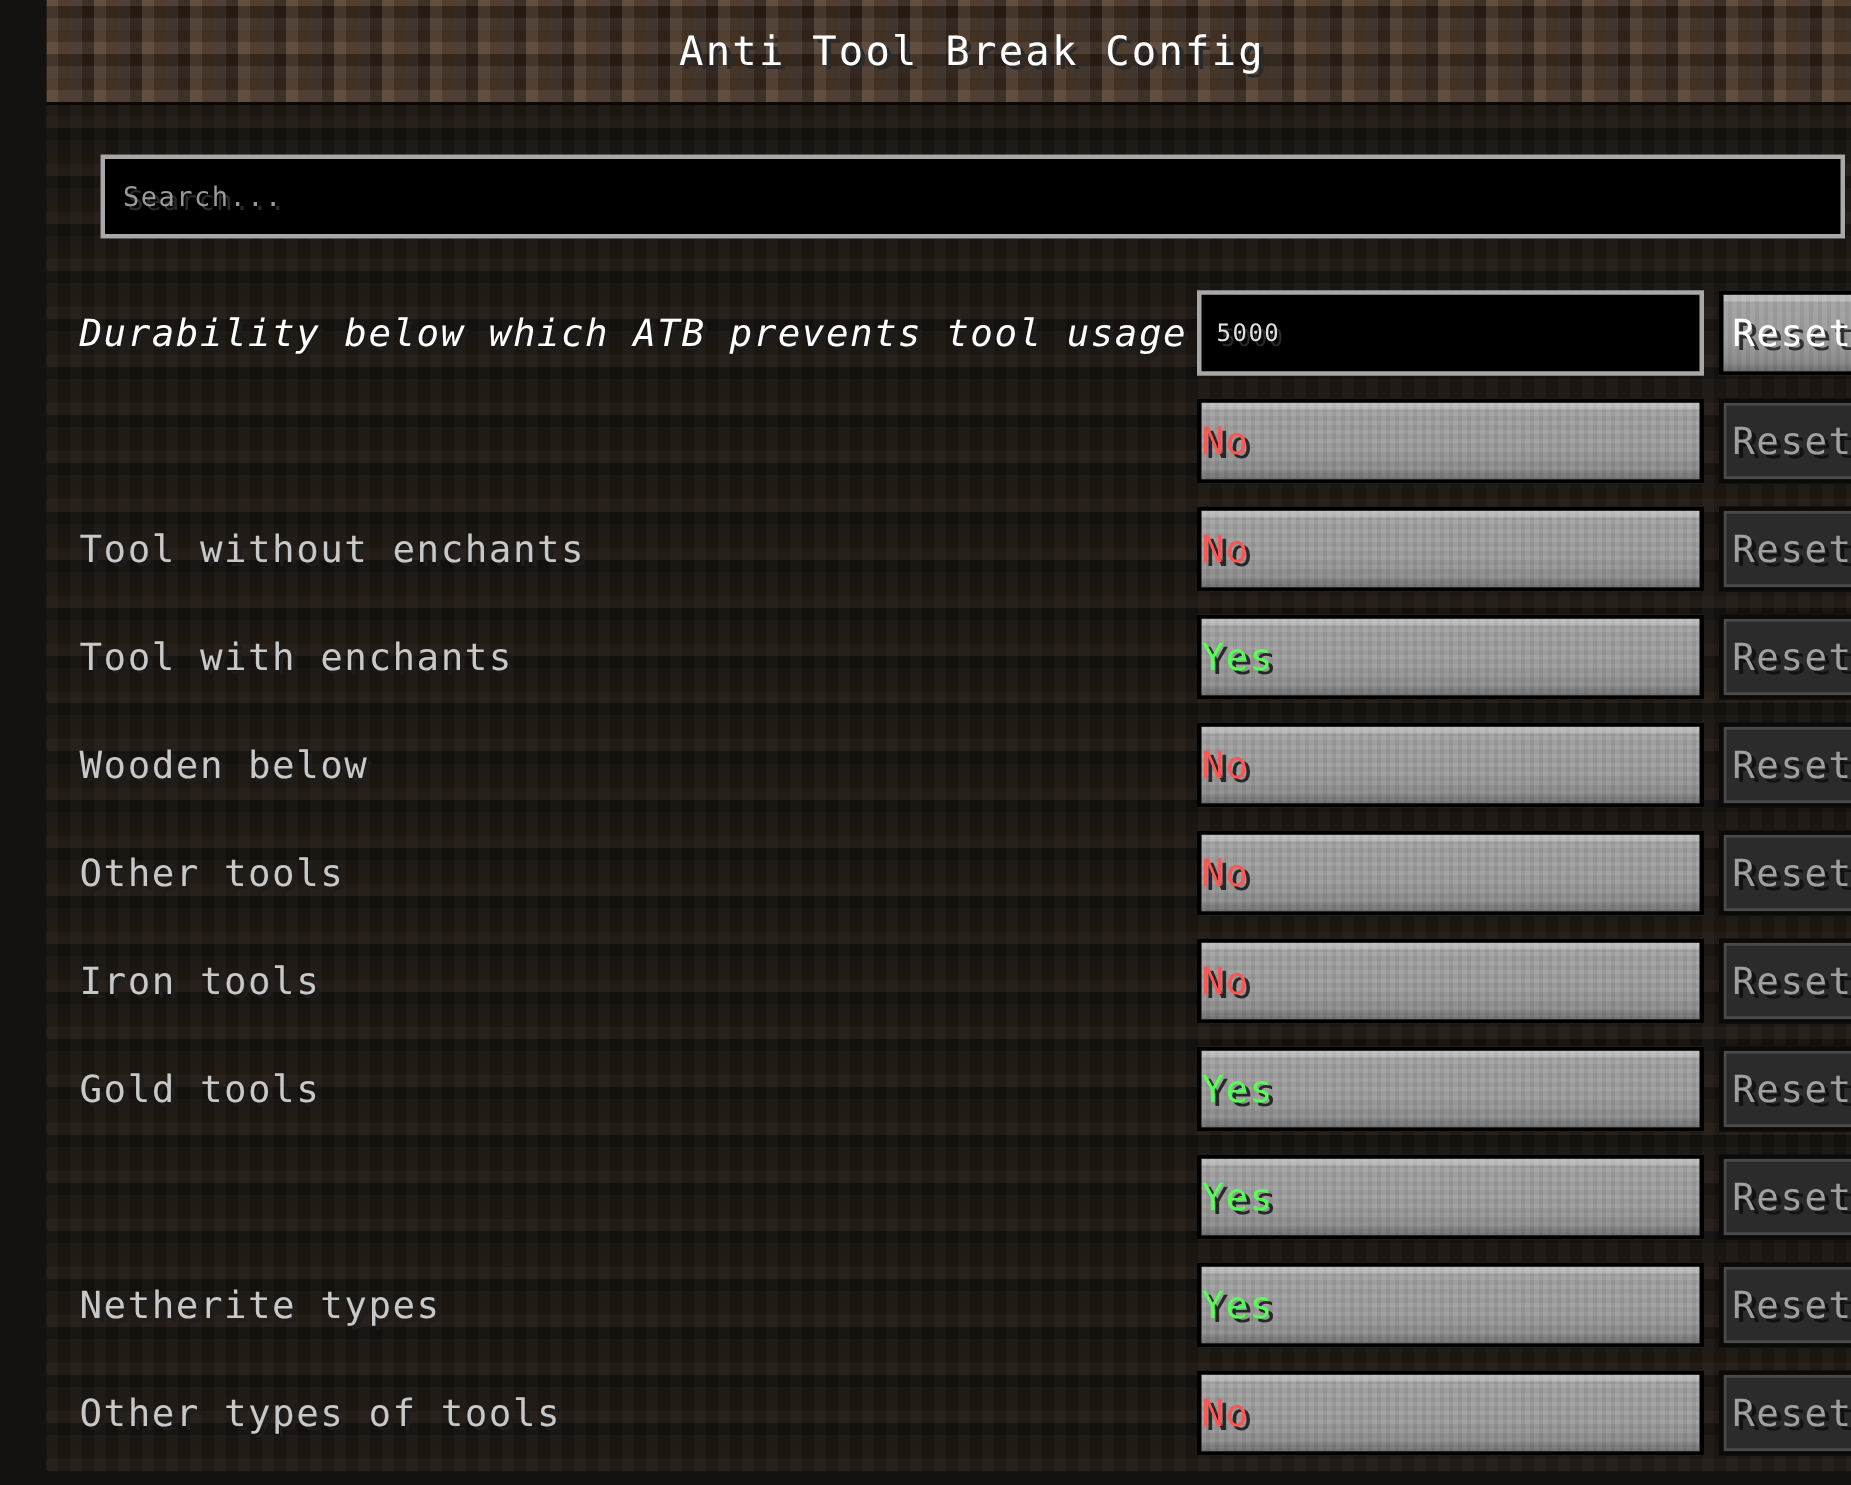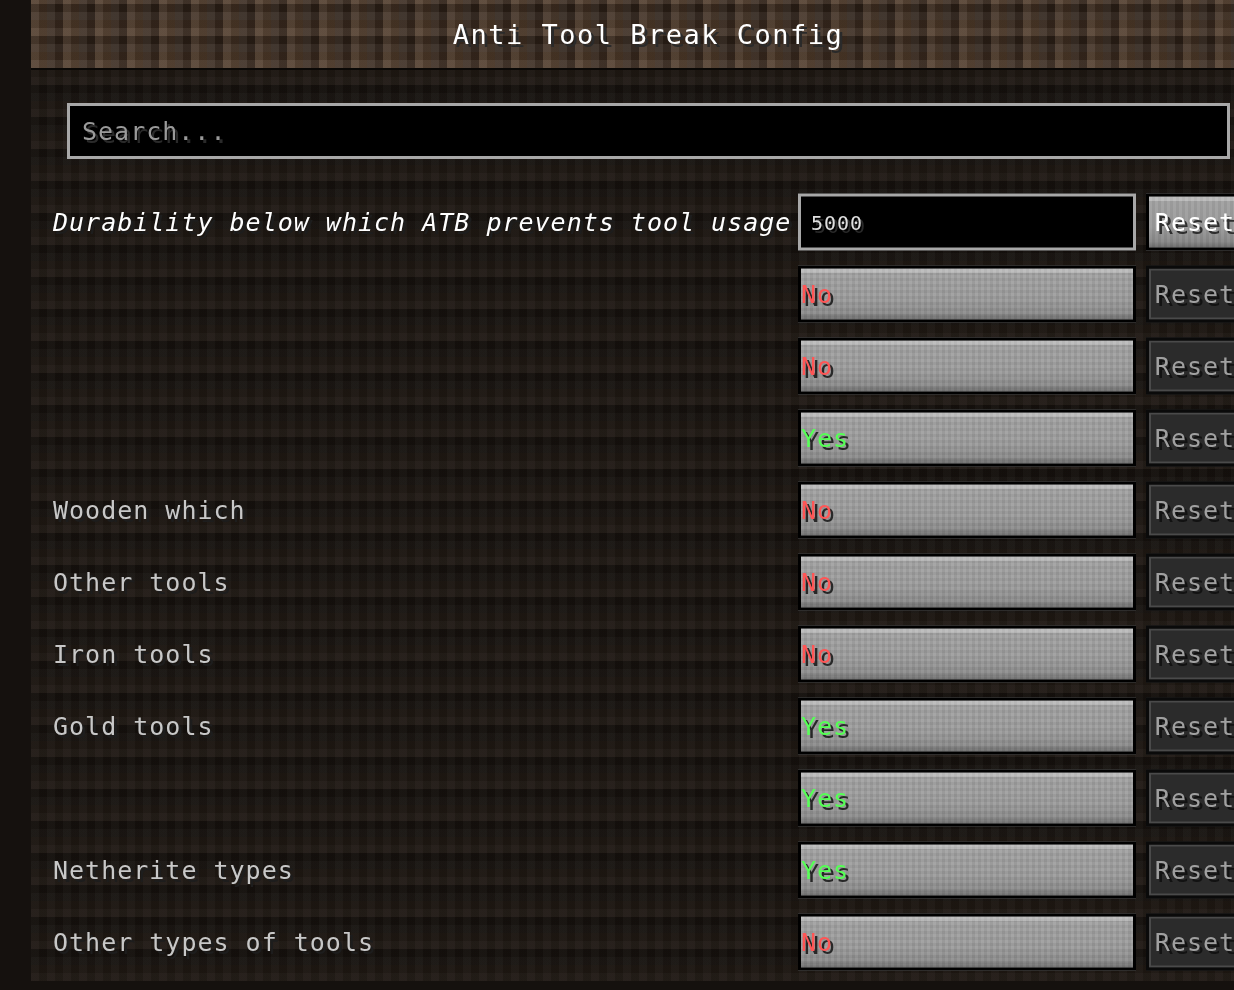--- a/index.html
+++ b/index.html
@@ -87,21 +87,21 @@
   }
 
   .search-input {
     width: 100%;
     height: 100%;
     background: transparent;
     border: none;
     outline: none;
     color: #e0e0e0;
     font-family: inherit;
-    font-size: 25px;
+    font-size: 18px;
     letter-spacing: 1px;
   }
   .search-input::placeholder {
     color: #9a9a9a;
     opacity: 1;
     text-shadow: 3px 3px 0 #2a2a2a;
   }
 
   
   .rows {
@@ -187,21 +187,21 @@
     padding-left: 10px;
   }
   .value-field input {
     width: 100%;
     height: 100%;
     background: transparent;
     border: none;
     outline: none;
     color: #e0e0e0;
     font-family: inherit;
-    font-size: 20px;
+    font-size: 16px;
     letter-spacing: 1px;
     text-shadow: 3px 3px 0 #2a2a2a;
   }
 
   
   .reset-btn {
     position: absolute;
     left: 1115px;
     top: 50%;
     transform: translateY(-50%);
@@ -262,33 +262,35 @@
         </div>
         <div class="reset-btn enabled">Reset</div>
       </div>
       <div class="row">
         <div class="value-widget">
           <span class="value-text no">No</span>
         </div>
         <div class="reset-btn disabled">Reset</div>
       </div>
       <div class="row">
-        <div class="value-widget">
-          <span class="value-text no">No</span>
-        </div>
-        <div class="reset-btn disabled">Reset</div>
-      </div>
-      <div class="row">
+        <div class="row-label">Tool without enchants</div>
+        <div class="value-widget">
+          <span class="value-text no">No</span>
+        </div>
+        <div class="reset-btn disabled">Reset</div>
+      </div>
+      <div class="row">
+        <div class="row-label">Tool with enchants</div>
         <div class="value-widget">
           <span class="value-text yes">Yes</span>
         </div>
         <div class="reset-btn disabled">Reset</div>
       </div>
       <div class="row">
-        <div class="row-label">Wooden which</div>
+        <div class="row-label">Wooden below</div>
         <div class="value-widget">
           <span class="value-text no">No</span>
         </div>
         <div class="reset-btn disabled">Reset</div>
       </div>
       <div class="row">
         <div class="row-label">Other tools</div>
         <div class="value-widget">
           <span class="value-text no">No</span>
         </div>

